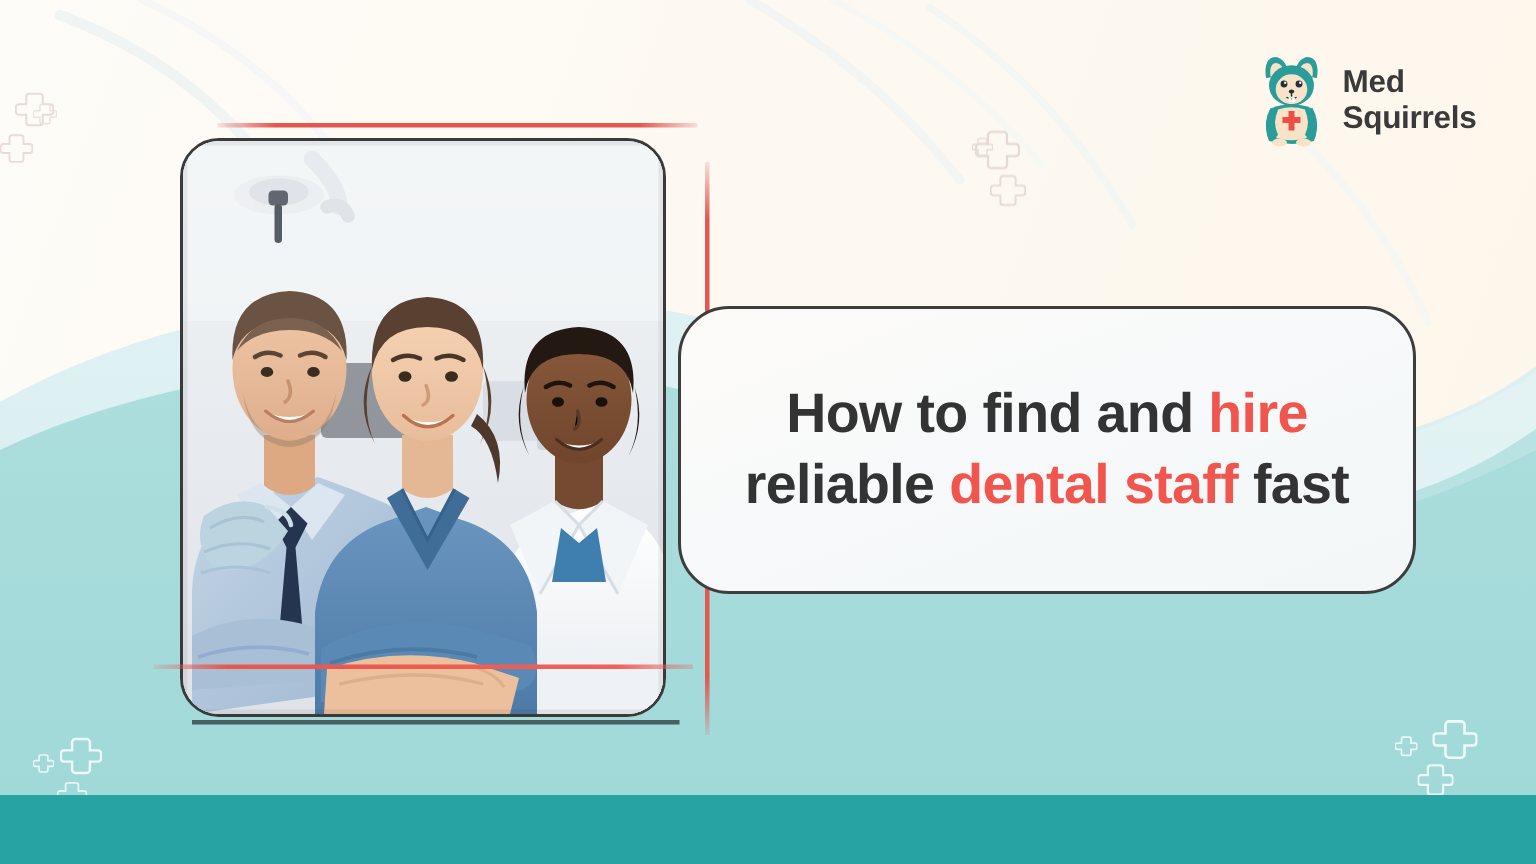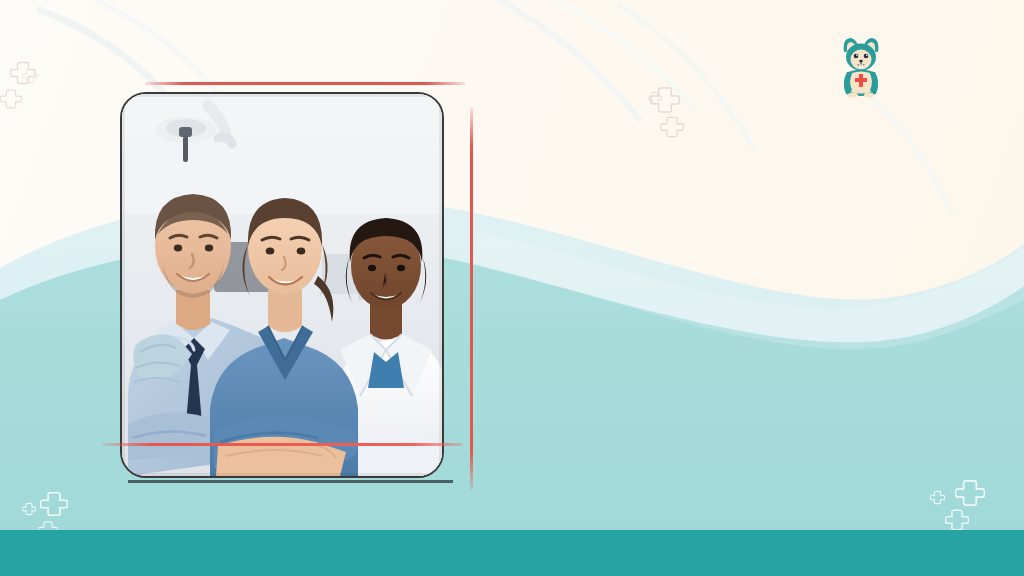--- a/index.html
+++ b/index.html
@@ -325,20 +325,26 @@
           <path d="M188,350 q18,2 26,14" stroke="#dcae89" stroke-width="2" fill="none"></path>
         </g>
 
         <rect width="320" height="382" fill="none" stroke="#00000010" stroke-width="6"></rect>
       </svg>
     </div>
 
     <div class="photo-accent-mid"></div>
   </div>
 
+  <div class="text-card">
+    <h1 class="headline">
+      <span>How to find and </span><span class="hl-accent">hire</span><br>
+      <span>reliable </span><span class="hl-accent">dental staff</span><span> fast</span>
+    </h1>
+  </div>
 
   <div class="logo">
     <svg class="logo-mark" viewBox="0 0 46 62">
 
       <path d="M6,16 q-2,-14 7,-14 q7,2 8,12 Z" fill="#2a9d9b"></path>
       <path d="M40,16 q2,-14 -7,-14 q-7,2 -8,12 Z" fill="#2a9d9b"></path>
       <path d="M9,15 q-1,-9 4,-9 q5,1 5,8 Z" fill="#f6e3c8"></path>
       <path d="M37,15 q1,-9 -4,-9 q-5,1 -5,8 Z" fill="#f6e3c8"></path>
 
       <ellipse cx="23" cy="21" rx="15" ry="13.5" fill="#2a9d9b"></ellipse>
@@ -359,17 +365,21 @@
       <path d="M14,37 q9,-3 18,0 q4,10 1,19 q-10,3 -20,0 q-3,-9 1,-19 Z" fill="#f6e3c8"></path>
 
       <path d="M9,36 q-5,9 -2,19 q4,3 7,-1 q-4,-9 0,-17 Z" fill="#2a9d9b"></path>
       <path d="M37,36 q5,9 2,19 q-4,3 -7,-1 q4,-9 0,-17 Z" fill="#2a9d9b"></path>
 
       <path d="M21,38 h4 v4 h4 v4 h-4 v5 h-4 v-5 h-4 v-4 h4 Z" fill="#ef4e45"></path>
 
       <ellipse cx="15" cy="59" rx="5" ry="2.6" fill="#f6e3c8"></ellipse>
       <ellipse cx="31" cy="59" rx="5" ry="2.6" fill="#f6e3c8"></ellipse>
     </svg>
+    <div class="logo-text">
+      <div>Med</div>
+      <div>Squirrels</div>
+    </div>
   </div>
 
   <div class="bottom-bar"></div>
 
 </div>
 
 </body></html>

